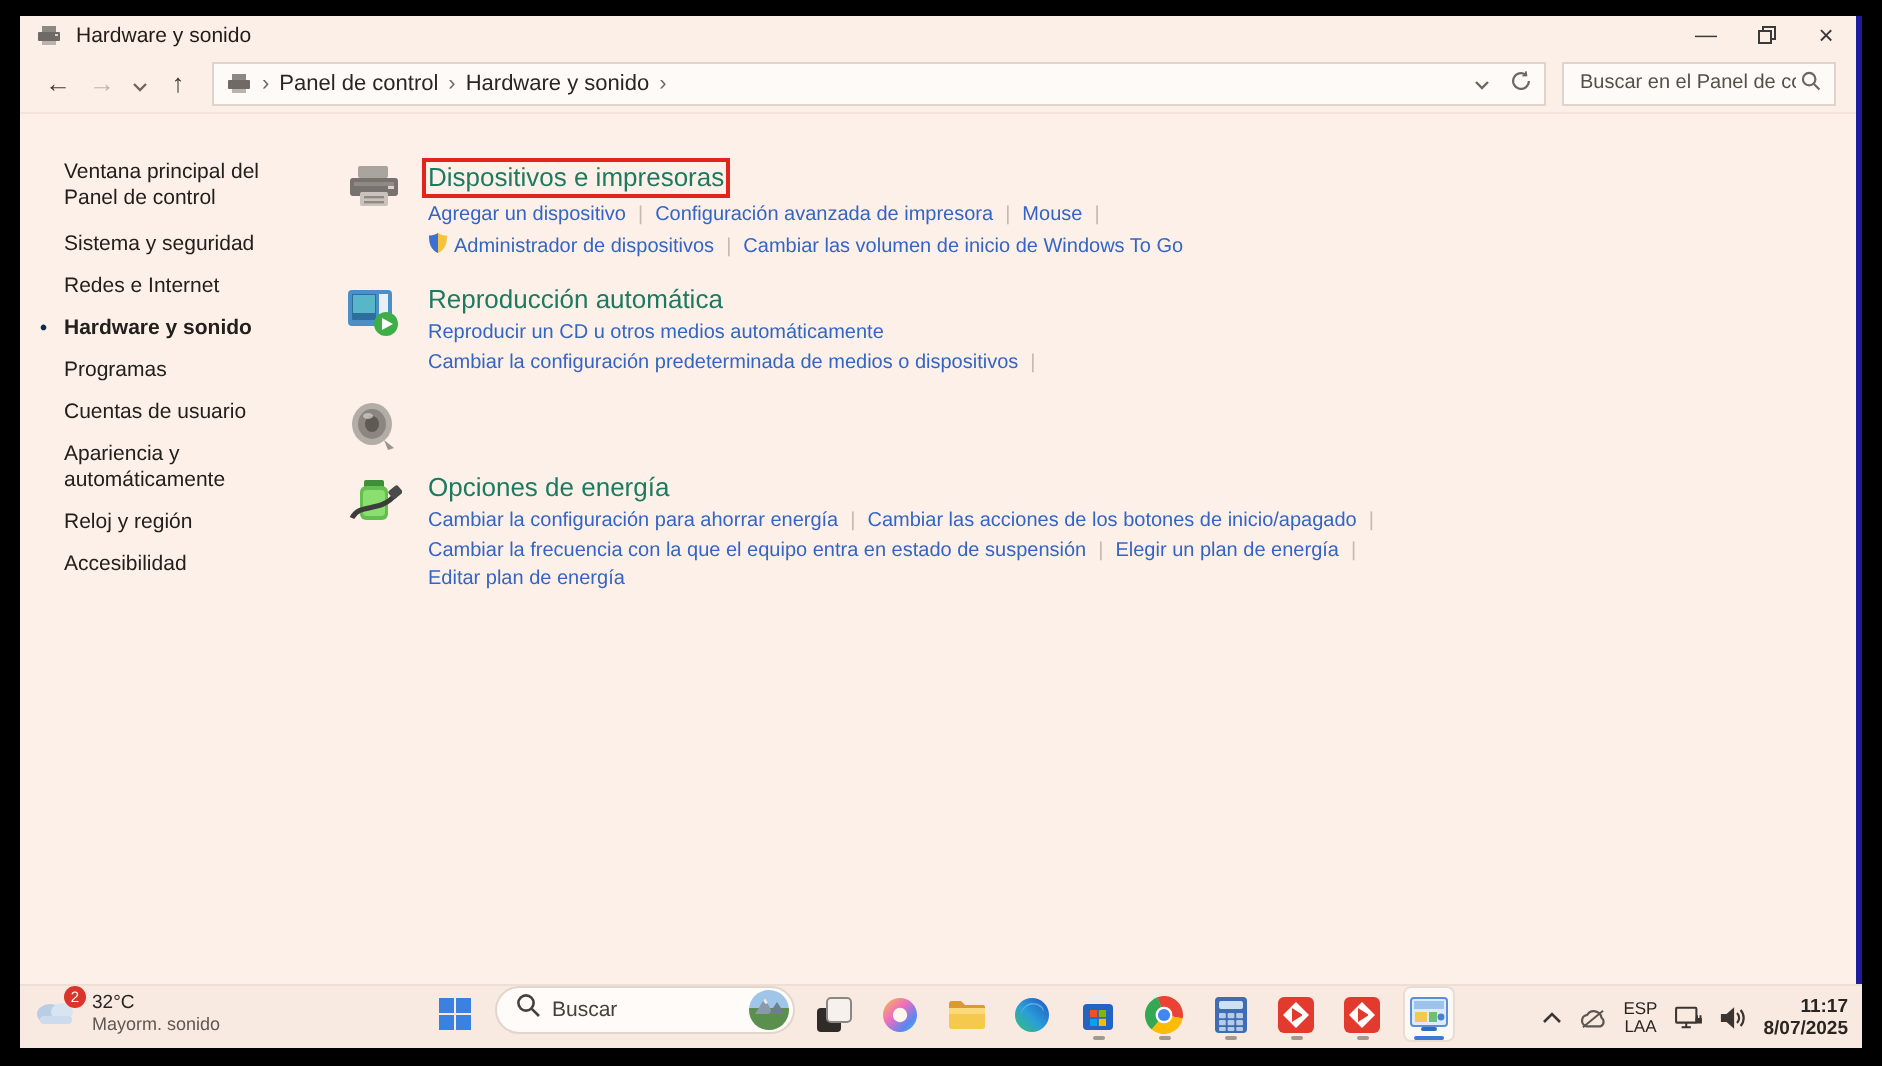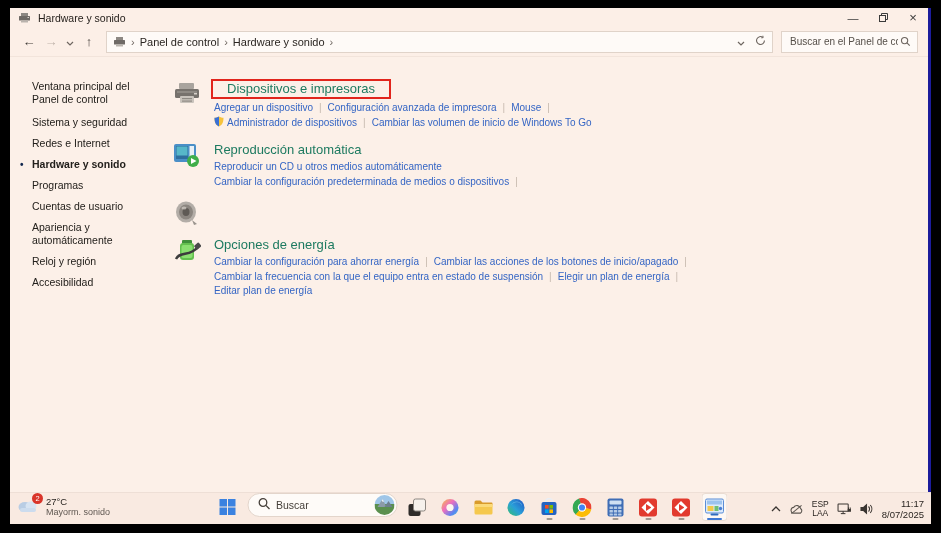--- a/index.html
+++ b/index.html
@@ -42,21 +42,21 @@
   #sidebar{width:150px;padding:22px 0 0 22px;flex-shrink:0;}
   .side-item{position:relative;font-size:10.5px;color:#23201c;margin-bottom:8px;line-height:13px;width:118px;cursor:default;}
   .side-item.first{margin-bottom:10px;}
   .side-item.active{font-weight:bold;}
   .side-item .bullet{position:absolute;left:-12px;top:0;font-size:10px;color:#10264d;}
   #main{flex:1;padding:21px 0 0 10px;}
   .section{display:flex;margin-bottom:9px;}
   .sec-icon{width:34px;flex-shrink:0;display:flex;justify-content:center;padding-top:2px;}
   .sec-body{margin-left:10px;}
   .sec-title{display:inline-block;font-size:13px;color:#1d7a60;margin:0 0 2px 0;cursor:pointer;line-height:16px;}
-  .sec-title.highlighted{border:2px solid #e1251c;padding:0 14px;margin-left:-3px;}
+  .sec-title.highlighted{border:2px solid #e1251c;padding:0 1px;margin-left:-3px;}
   .link-row{font-size:10px;line-height:14.5px;color:#3465c4;}
   .link{color:#3465c4;cursor:pointer;}
   .sep{color:#c6b9ae;margin:0 6px;}
   .shield{display:inline-block;vertical-align:-1px;margin-right:3px;}
 
   
   #taskbar{position:absolute;left:0;bottom:0;width:100%;height:32px;background:#f9eae1;
            border-top:1px solid #eedfd6;}
   #weather{position:absolute;left:7px;top:3px;display:flex;align-items:center;cursor:pointer;}
   #weather .wicon{position:relative;width:24px;height:20px;margin-right:5px;}
@@ -75,21 +75,21 @@
                 border-radius:2px;background:#a29a92;}
   .tb-item.active .run{width:15px;background:#3f78d4;}
   #tb-search{display:flex;align-items:center;height:24px;width:150px;background:#fefbf8;
              border:1px solid #e3d5cb;border-radius:12px;padding:0 2px 0 9px;cursor:pointer;}
   #tb-search .lbl{font-size:10.5px;color:#46403a;margin-left:6px;flex:1;}
   #tray{position:absolute;right:7px;top:0;height:32px;display:flex;align-items:center;gap:8px;}
   .tray-ic{display:flex;align-items:center;justify-content:center;cursor:pointer;}
   #lang{display:flex;flex-direction:column;align-items:center;font-size:8.5px;color:#2a2521;
         line-height:9.5px;cursor:pointer;}
   #clock{display:flex;flex-direction:column;align-items:flex-end;font-size:9.5px;color:#2a2521;
-         line-height:11px;cursor:pointer;}
+         line-height:11px;cursor:pointer;font-weight:bold;}
 </style>
 </head>
 <body>
 
 <div id="stage">
   <div id="screen">
     <div id="blue-edge"></div>
 
     <div id="titlebar">
       <span class="app-ico">
@@ -228,21 +228,21 @@
       <div id="weather">
         <span class="wicon">
           <svg width="22" height="16" viewBox="0 0 22 16">
               <ellipse cx="8" cy="10" rx="6.5" ry="5" fill="#b9cde4"></ellipse>
               <ellipse cx="14" cy="9" rx="5.5" ry="4.5" fill="#d7e4f2"></ellipse>
               <rect x="3" y="11" width="16" height="4" rx="2" fill="#ccdcee"></rect>
             </svg>
           <span class="badge">2</span>
         </span>
         <span class="wtxt">
-          <span class="temp">27°C</span>
+          <span class="temp">32°C</span>
           <span class="cond">Mayorm. sonido</span>
         </span>
       </div>
       <div id="tb-center">
           <div class="tb-item">
             <span style="display: flex; align-items: center;">
               <svg width="18" height="18" viewBox="0 0 18 18">
                 <rect x="1" y="1" width="7.5" height="7.5" fill="#3b82e0"></rect>
                 <rect x="9.5" y="1" width="7.5" height="7.5" fill="#3b82e0"></rect>
                 <rect x="1" y="9.5" width="7.5" height="7.5" fill="#3b82e0"></rect>

